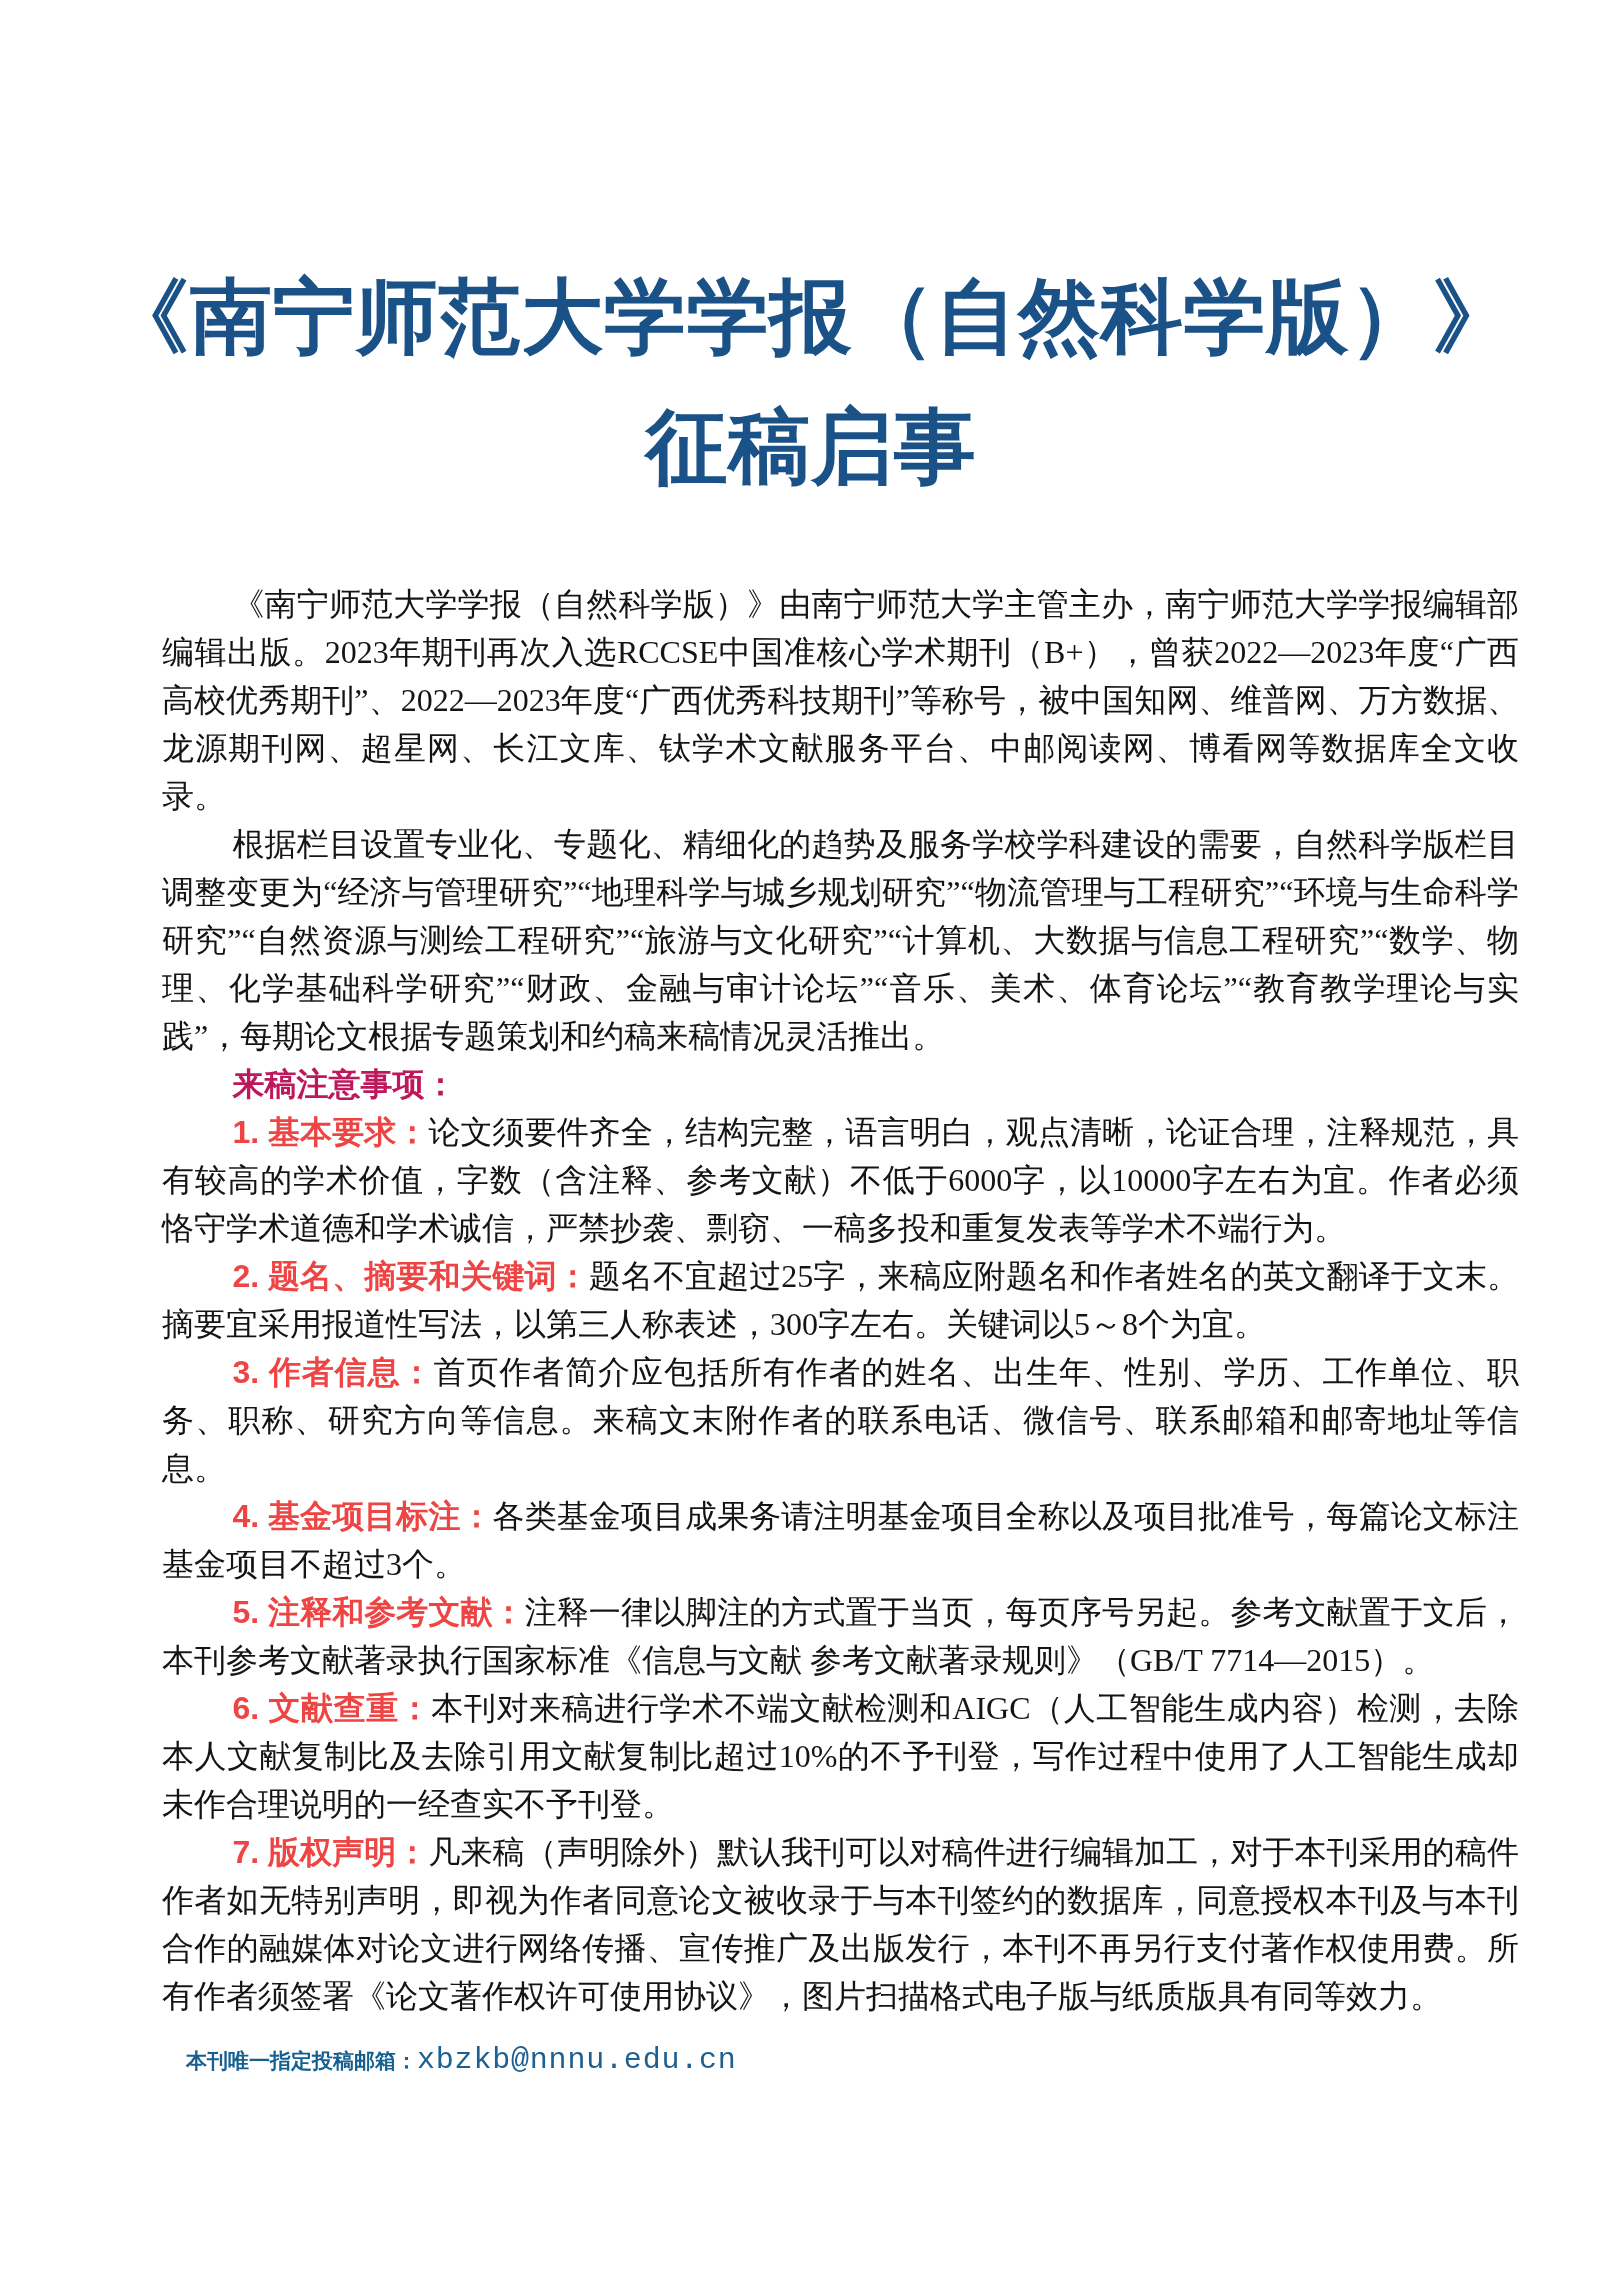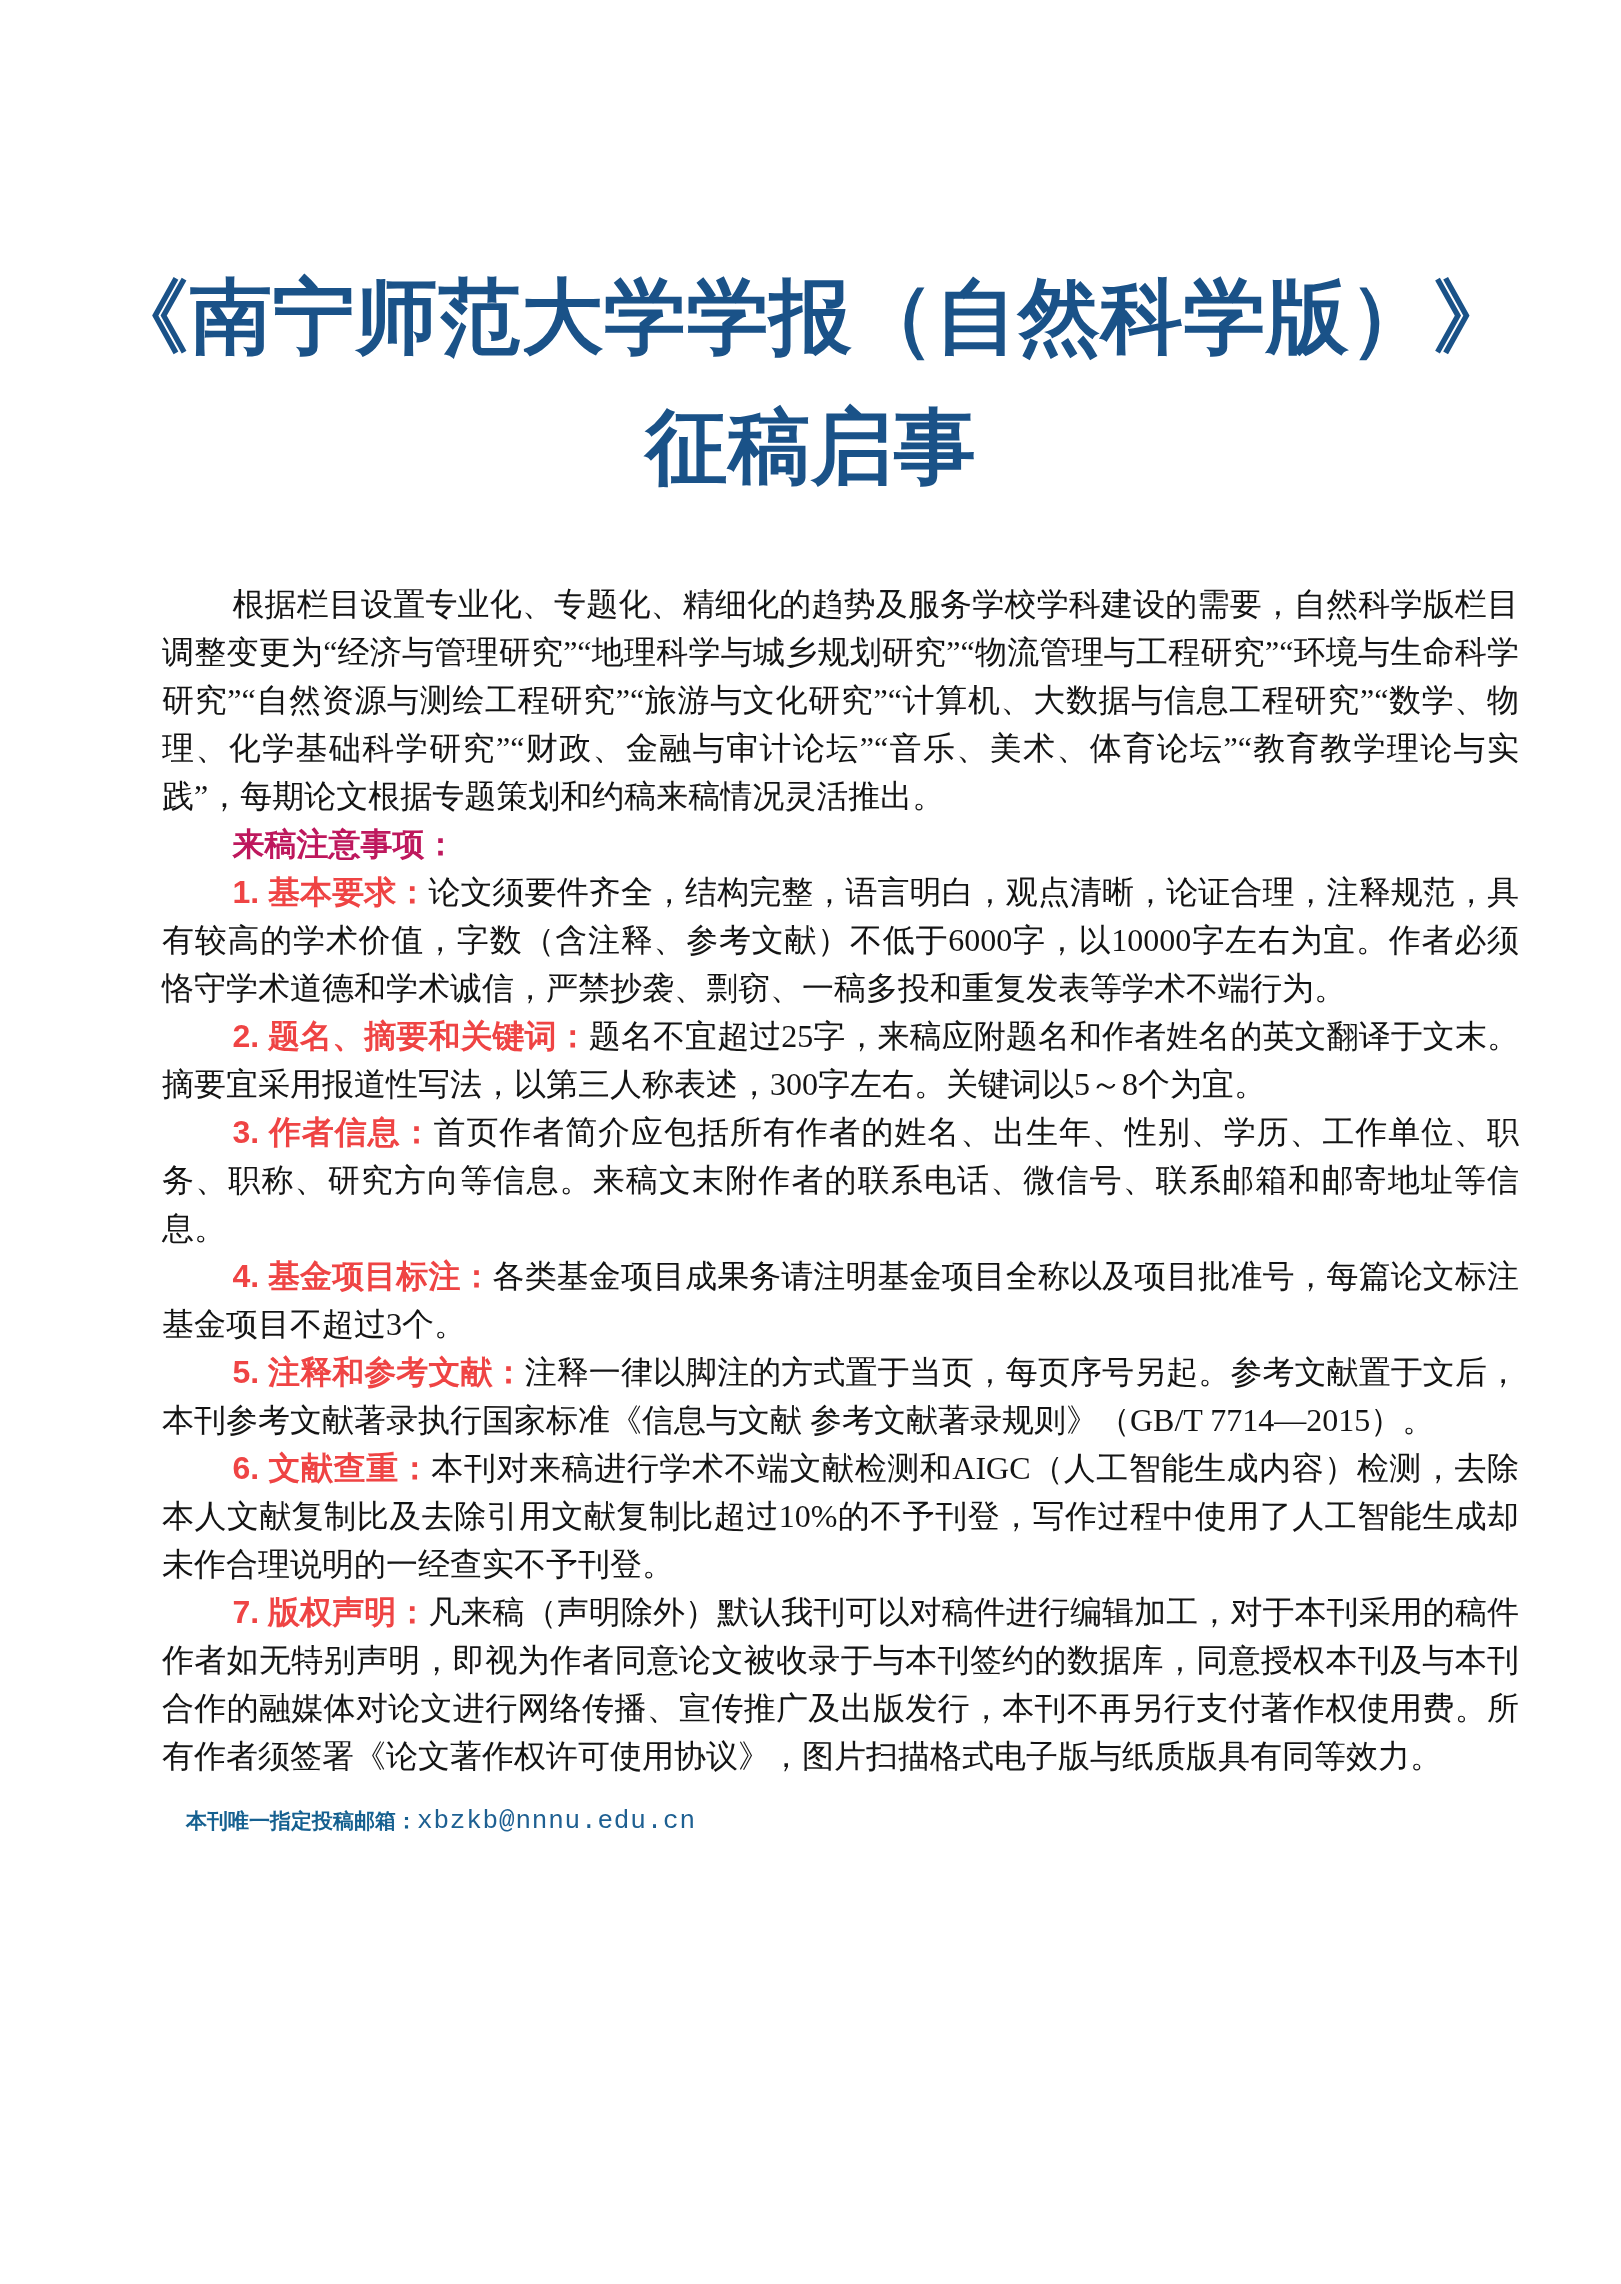--- a/index.html
+++ b/index.html
@@ -58,37 +58,38 @@
   }
   .footer-label {
     font-family: "Liberation Sans", "DejaVu Sans", sans-serif;
     font-weight: 700;
     color: #156090;
     font-size: 21px;
   }
   .footer-value {
     font-family: "Liberation Mono", "DejaVu Sans Mono", monospace;
     color: #1E6092;
-    font-size: 26px;
+    font-size: 30px;
     text-decoration: none;
     letter-spacing: 0.8px;
   }
 </style>
 </head>
 <body>
 
 <div class="page">
 
   <header class="title-block">
     <div class="title-line">《南宁师范大学学报（自然科学版）》</div>
     <div class="title-line">征稿启事</div>
   </header>
 
   <main class="content">
 
+    <p class="para">《南宁师范大学学报（自然科学版）》由南宁师范大学主管主办，南宁师范大学学报编辑部编辑出版。2023年期刊再次入选RCCSE中国准核心学术期刊（B+），曾获2022—2023年度“广西高校优秀期刊”、2022—2023年度“广西优秀科技期刊”等称号，被中国知网、维普网、万方数据、龙源期刊网、超星网、长江文库、钛学术文献服务平台、中邮阅读网、博看网等数据库全文收录。</p>
 
     <p class="para">根据栏目设置专业化、专题化、精细化的趋势及服务学校学科建设的需要，自然科学版栏目调整变更为“经济与管理研究”“地理科学与城乡规划研究”“物流管理与工程研究”“环境与生命科学研究”“自然资源与测绘工程研究”“旅游与文化研究”“计算机、大数据与信息工程研究”“数学、物理、化学基础科学研究”“财政、金融与审计论坛”“音乐、美术、体育论坛”“教育教学理论与实践”，每期论文根据专题策划和约稿来稿情况灵活推出。</p>
 
     <p class="para heading">来稿注意事项：</p>
 
     <p class="para item"><span class="item-label">1. 基本要求：</span><span class="item-text">论文须要件齐全，结构完整，语言明白，观点清晰，论证合理，注释规范，具有较高的学术价值，字数（含注释、参考文献）不低于6000字，以10000字左右为宜。作者必须恪守学术道德和学术诚信，严禁抄袭、剽窃、一稿多投和重复发表等学术不端行为。</span></p>
 
     <p class="para item"><span class="item-label">2. 题名、摘要和关键词：</span><span class="item-text">题名不宜超过25字，来稿应附题名和作者姓名的英文翻译于文末。摘要宜采用报道性写法，以第三人称表述，300字左右。关键词以5～8个为宜。</span></p>
 
     <p class="para item"><span class="item-label">3. 作者信息：</span><span class="item-text">首页作者简介应包括所有作者的姓名、出生年、性别、学历、工作单位、职务、职称、研究方向等信息。来稿文末附作者的联系电话、微信号、联系邮箱和邮寄地址等信息。</span></p>

